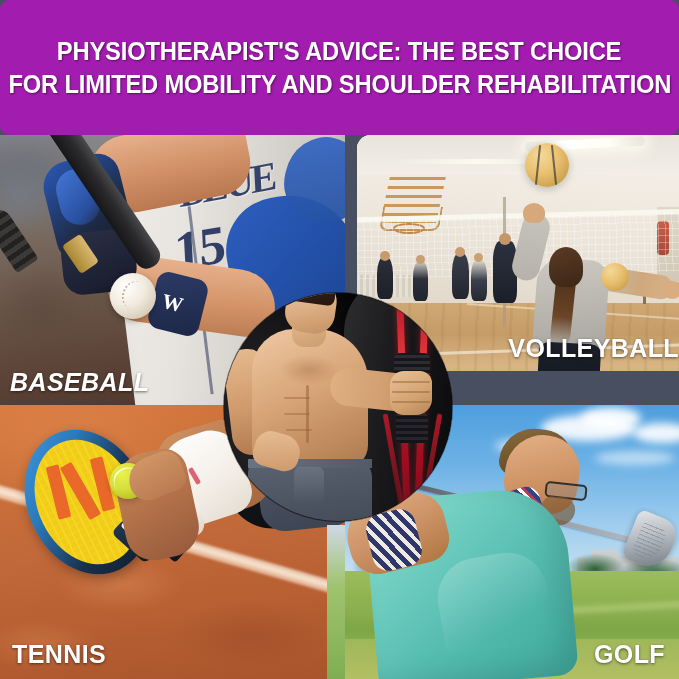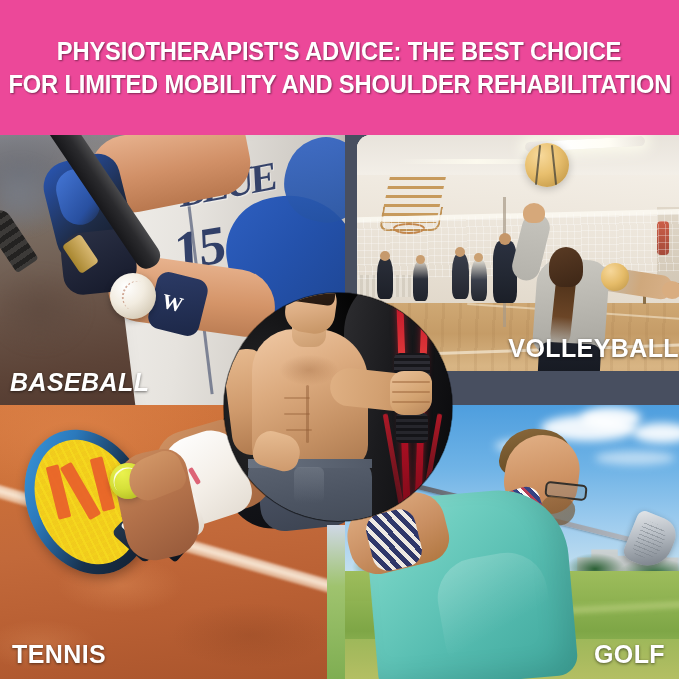--- a/index.html
+++ b/index.html
@@ -17,26 +17,27 @@
     overflow: hidden;
     background: #484f60;
   }
 
   
   #header {
     position: absolute;
     left: 0; top: 0;
     width: 679px;
     height: 135px;
-    background: #ec4899;
+    background: #a21caf;
     z-index: 30;
     display: flex;
     flex-direction: column;
     align-items: center;
     justify-content: center;
+    border-radius: 9px;
   }
   .head-line {
     color: #ffffff;
     font-family: "Liberation Sans", sans-serif;
     font-weight: bold;
     font-size: 25px;
     line-height: 33px;
     letter-spacing: -0.2px;
     text-transform: uppercase;
     white-space: nowrap;

